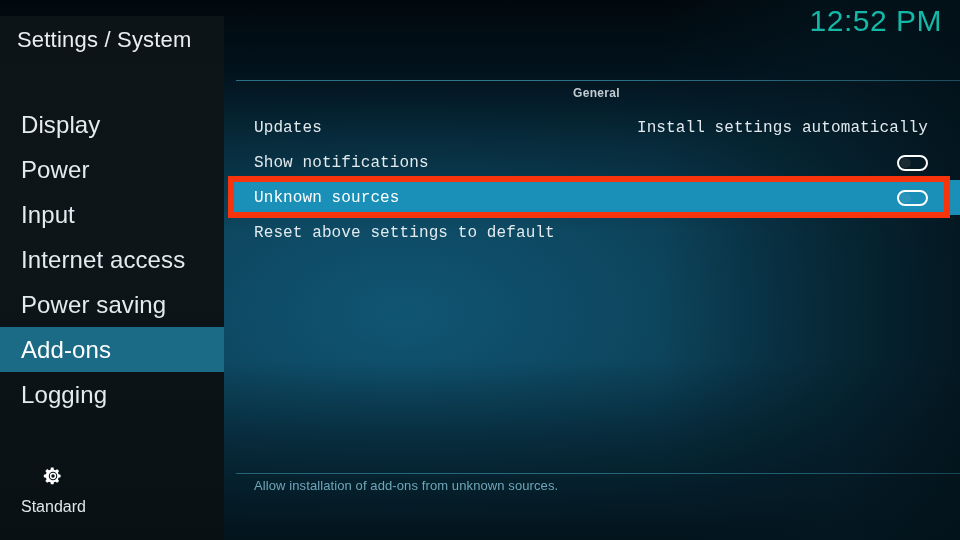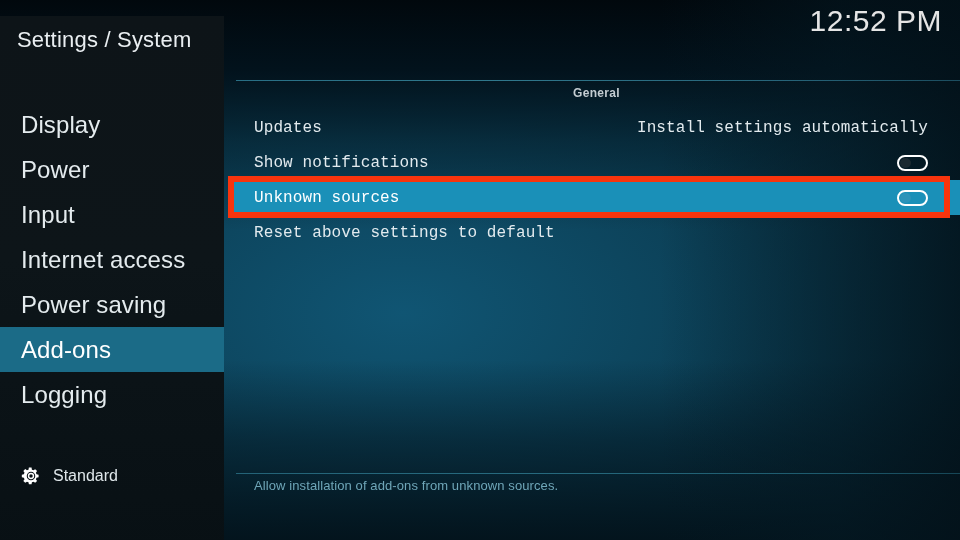--- a/index.html
+++ b/index.html
@@ -78,20 +78,21 @@
     background: #1b6b87;
     color: #ffffff;
   }
   .profile {
     position: absolute;
     left: 21px;
     top: 450px;
     display: flex;
     align-items: center;
     gap: 12px;
+    flex-direction: column;
   }
   .gear-icon { width: 20px; height: 20px; display: block; }
   .profile-label {
     font-size: 16px;
     color: #dfe7ea;
   }
 
   
   .content {
     position: absolute;
@@ -204,21 +205,21 @@
     color: #6fa6b8;
     letter-spacing: 0.1px;
   }
 
   
   .clock {
     position: absolute;
     right: 18px;
     top: 4px;
     font-size: 30px;
-    color: #e5e5e5;
+    color: #14b8a6;
     letter-spacing: 0.5px;
     font-weight: 300;
   }
 </style>
 </head>
 <body>
 
 <div id="screen">
 
   <div class="bg-base"></div>

